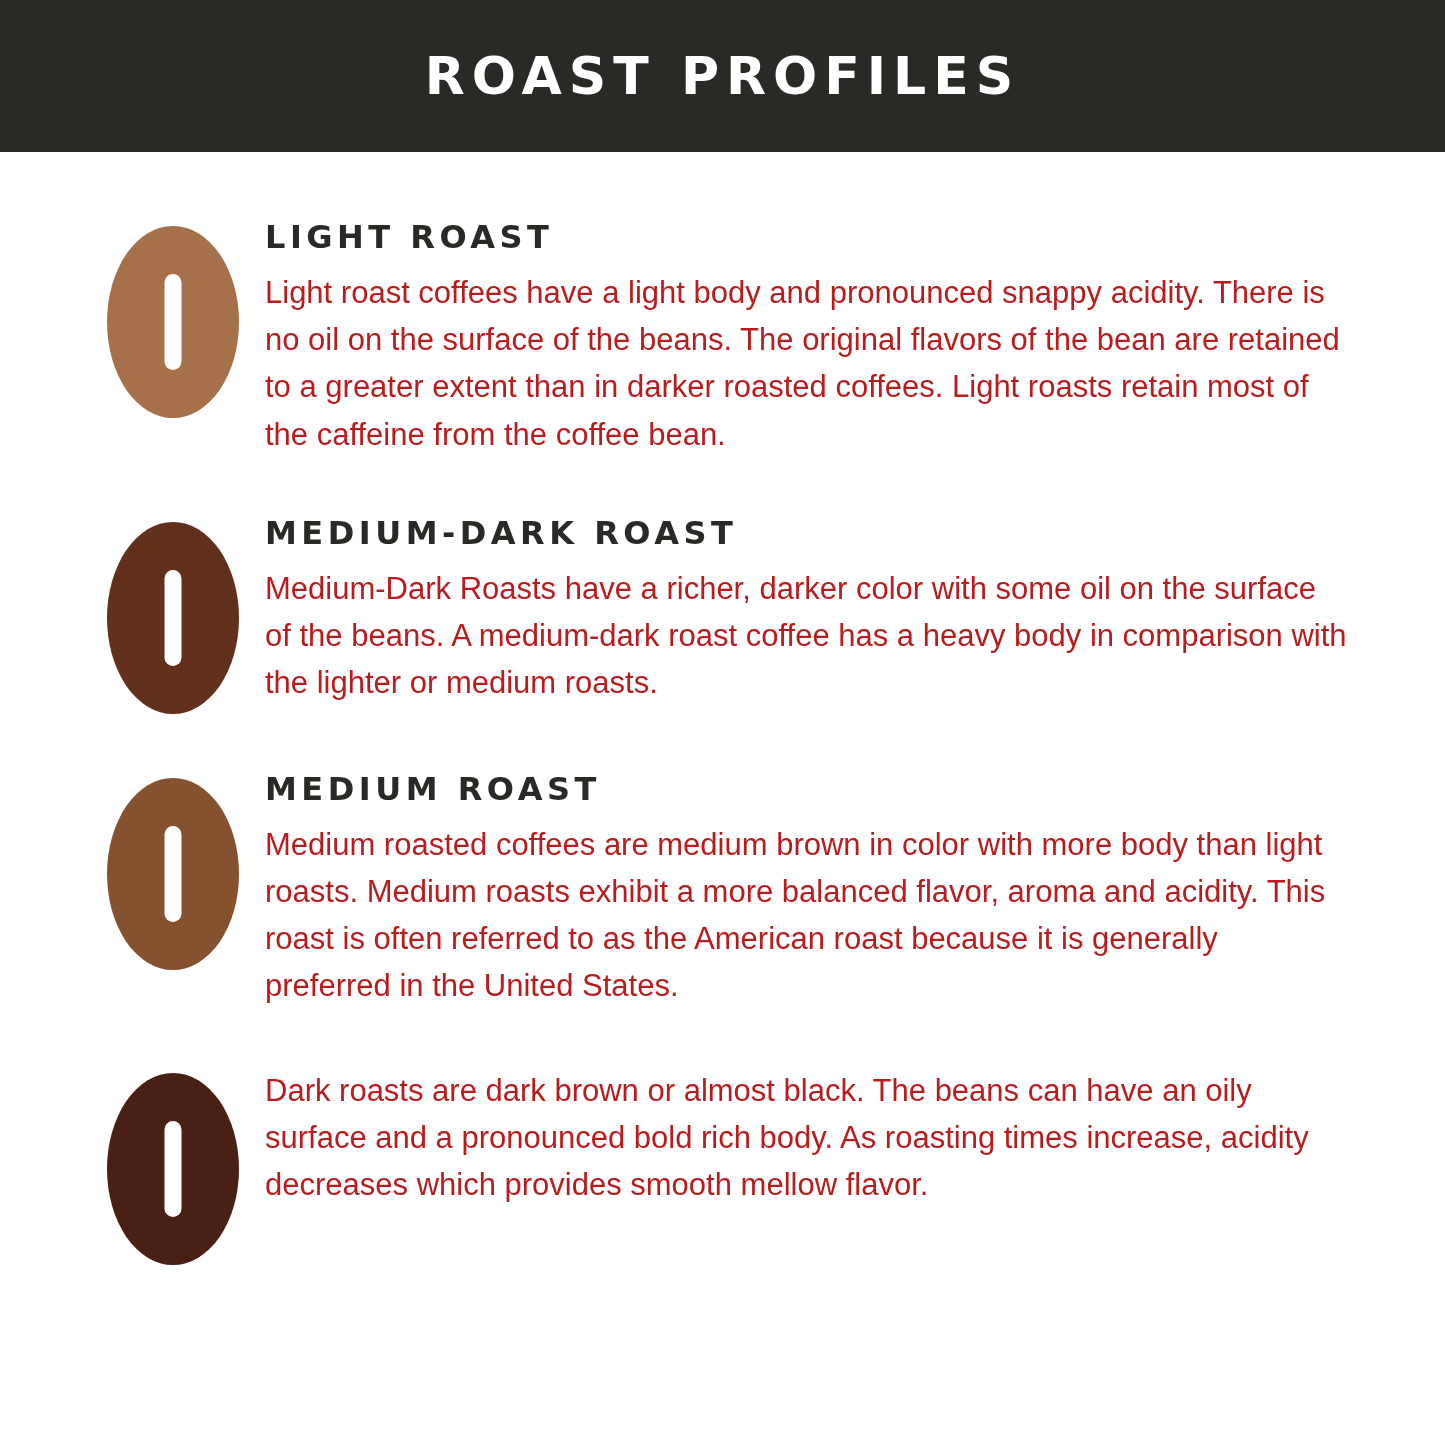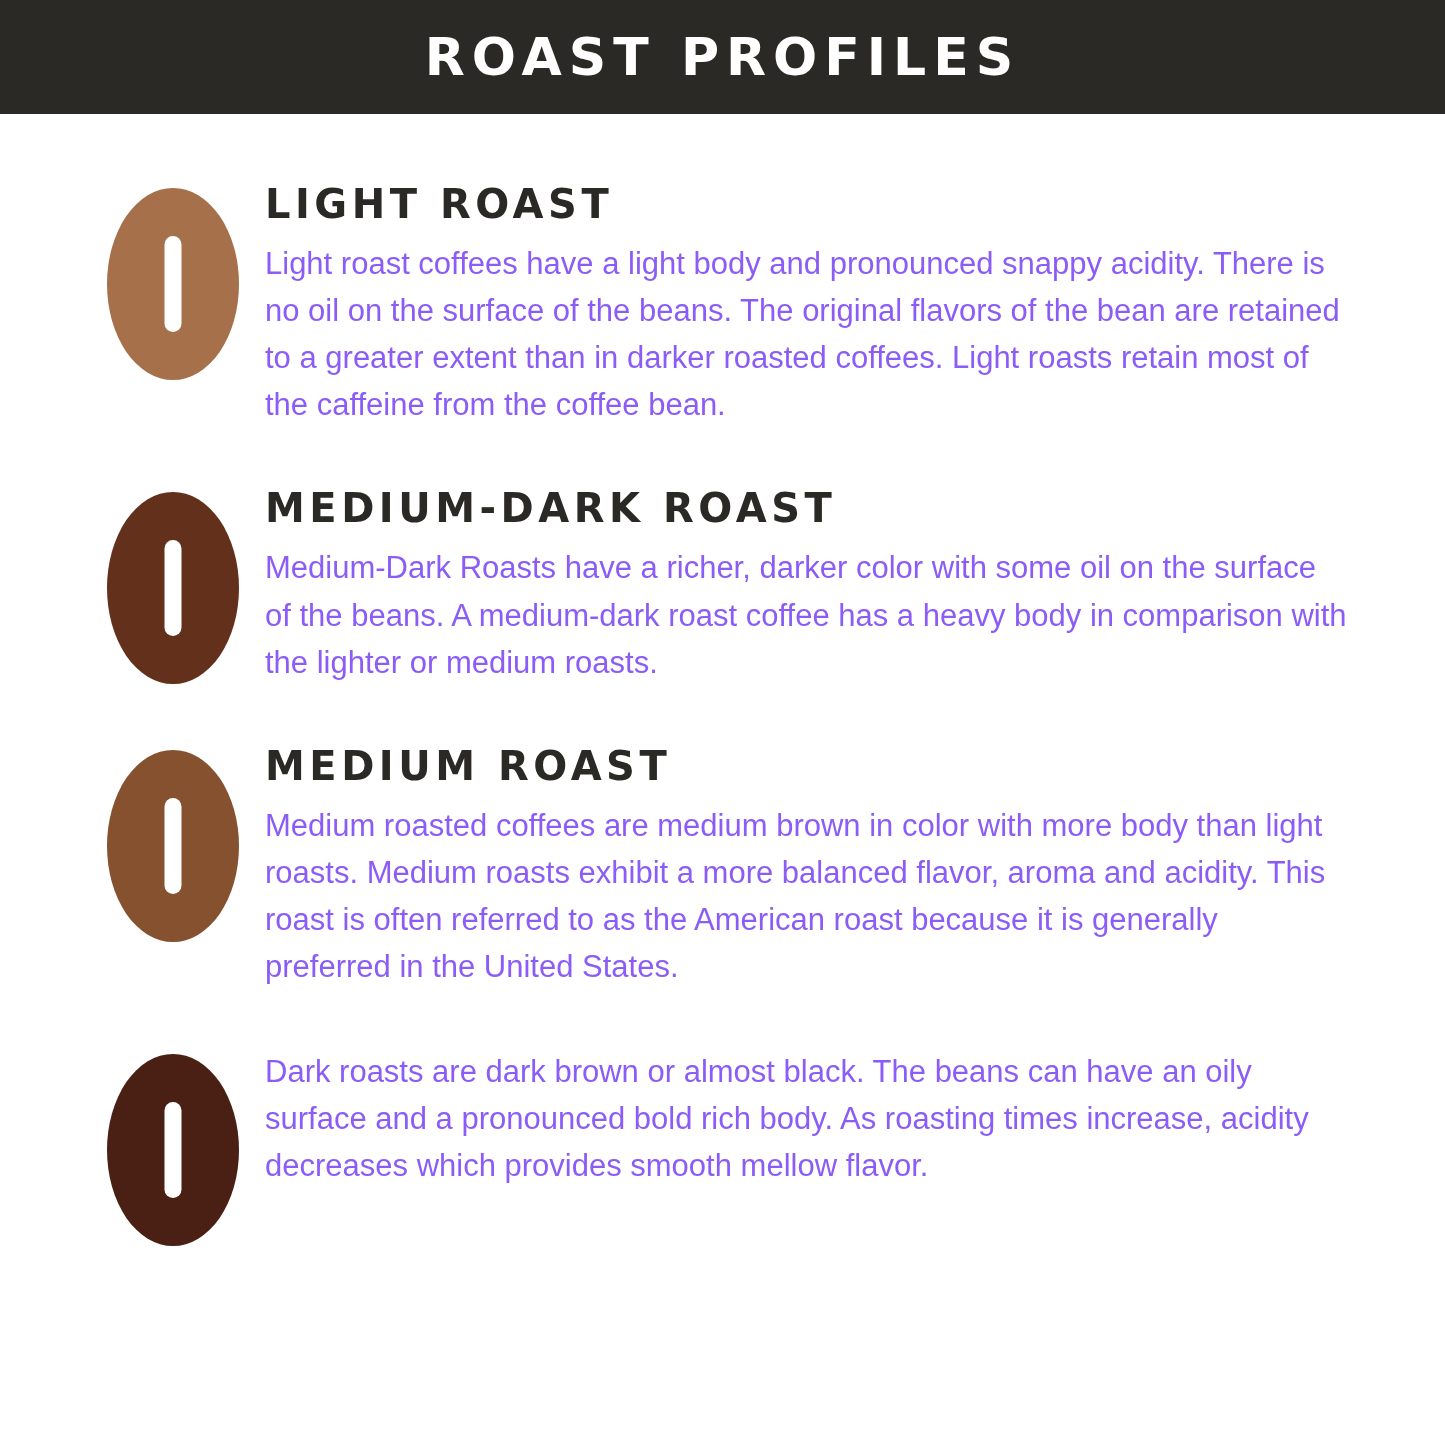--- a/index.html
+++ b/index.html
@@ -15,21 +15,21 @@
   }
   .page {
     position: relative;
     width: 1445px;
     height: 1445px;
     background: #ffffff;
     box-sizing: border-box;
   }
   .header-bar {
     width: 100%;
-    height: 114px;
+    height: 152px;
     background: #2b2926;
     display: flex;
     align-items: center;
     justify-content: center;
   }
   .header-title {
     color: #ffffff;
     font-family: "DejaVu Sans", sans-serif;
     font-size: 52px;
     font-weight: bold;
@@ -67,33 +67,33 @@
     height: 96px;
     background: #ffffff;
     border-radius: 9px;
   }
   .text-col {
     flex: 1 1 auto;
     padding-left: 5px;
   }
   .roast-title {
     font-family: "DejaVu Sans", sans-serif;
-    font-size: 40px;
+    font-size: 32px;
     font-weight: bold;
     letter-spacing: 4.5px;
     color: #2b2926;
     text-transform: uppercase;
     margin: 0 0 14px 0;
     line-height: 1.1;
   }
   .roast-desc {
     font-family: "Liberation Sans", sans-serif;
     font-size: 31px;
     line-height: 1.52;
-    color: #8b5cf6;
+    color: #b91c1c;
     margin: 0;
     max-width: 1100px;
   }
 </style>
 </head>
 <body>
 
 <div class="page">
 
   <div class="header-bar" style="background: rgb(43, 41, 38);">

